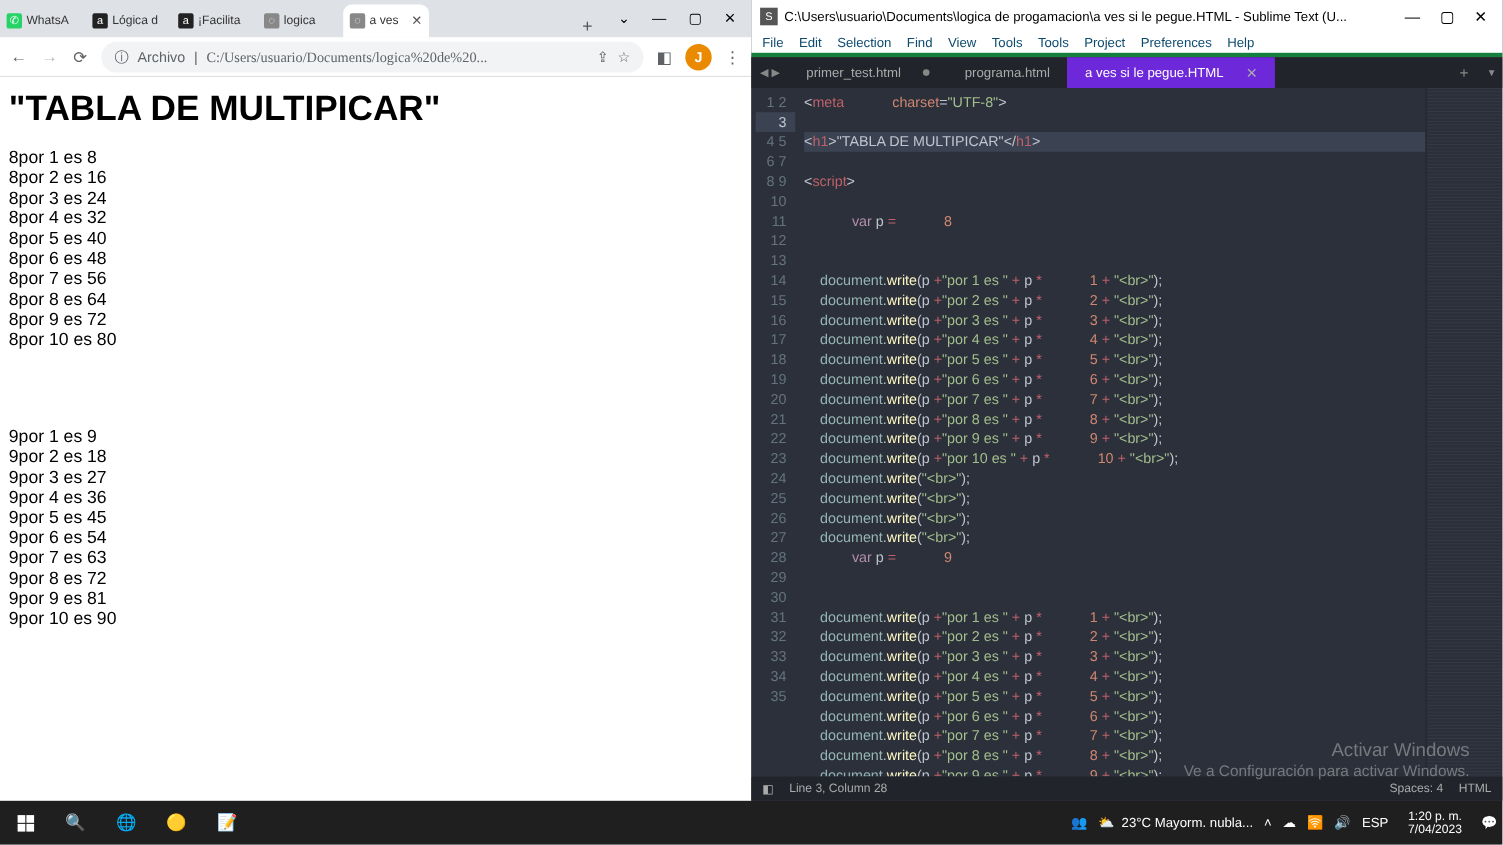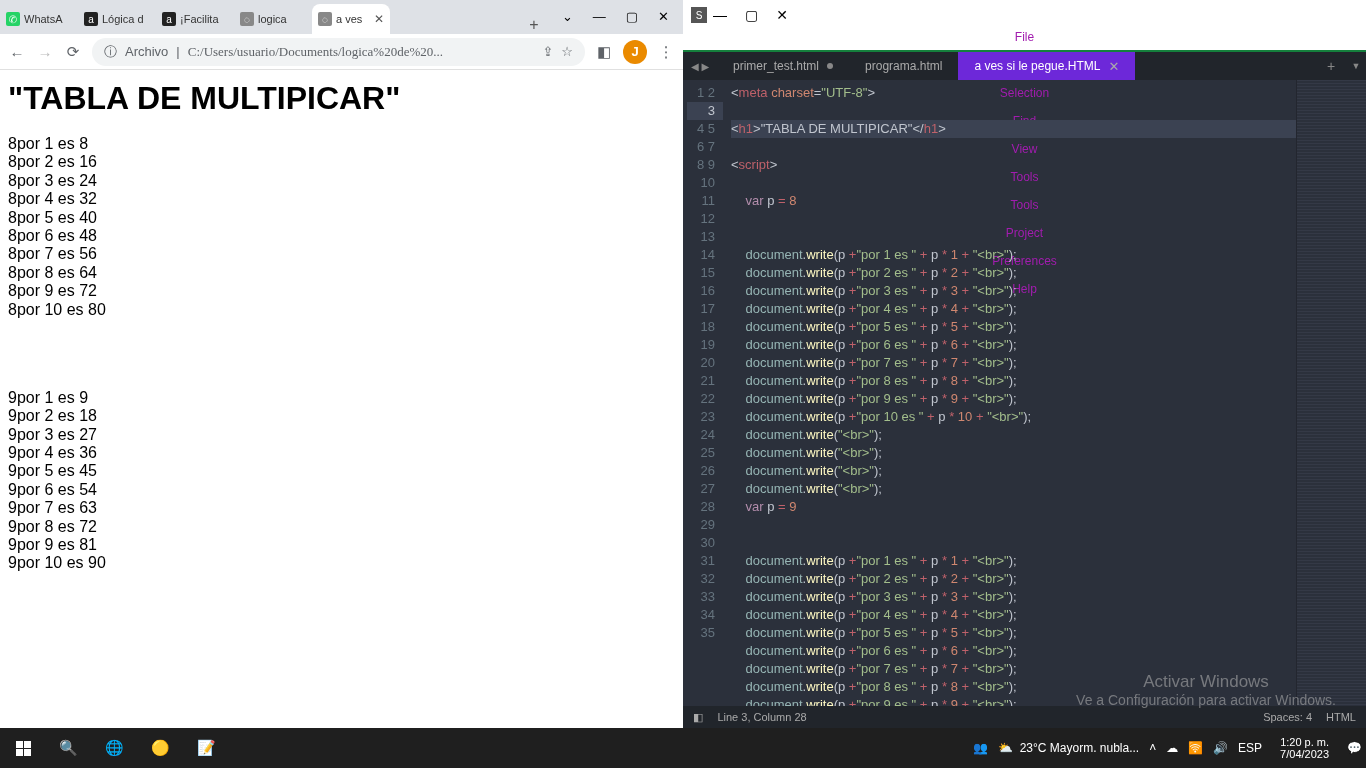--- a/index.html
+++ b/index.html
@@ -27,53 +27,53 @@
 .page .block { font-size: 16px; line-height: 1.15; }
 .page .gap { height: 70px; }
 
 
 .sublime { position: absolute; left: 683px; top: 0; width: 683px; height: 728px; background: #2b303b; display: flex; flex-direction: column; color: #c0c5ce; font-family: Consolas, monospace; }
 .st-titlebar { height: 30px; background: #fff; color: #000; display: flex; align-items: center; padding: 0 8px; font-size: 12px; font-family: "Segoe UI"; }
 .st-titlebar .icon { width: 16px; height: 16px; background: #555; margin-right: 6px; display:flex;align-items:center;justify-content:center;font-size:10px;color:#fff;}
 .st-titlebar .title { flex: 1; overflow:hidden; text-overflow:ellipsis; white-space:nowrap;}
 .st-winbtn { display: flex; gap: 18px; font-size: 14px; padding-right:6px;}
 .st-winbtn span{cursor:pointer;}
-.st-menu { height: 22px; background: #fff; color: #a21caf; display: flex; align-items: center; gap: 14px; padding: 0 10px; font-size: 12px; font-family: "Segoe UI"; border-bottom:2px solid #15803d;flex-direction:column;}
+.st-menu { height: 22px; background: #fff; color: #0c4a6e; display: flex; align-items: center; gap: 14px; padding: 0 10px; font-size: 12px; font-family: "Segoe UI"; border-bottom:4px solid #15803d;}
 .st-menu span{cursor:pointer;}
 .st-tabbar { height: 28px; background: #21252b; display: flex; align-items: stretch; }
 .st-tabbar .arrows { width: 34px; display:flex; align-items:center; justify-content:center; gap:4px; color:#888; font-size:10px;}
-.st-tab { padding: 0 16px; display: flex; align-items: center; font-size: 12px; color: #aaa; cursor:pointer; gap:8px; position:relative;}
+.st-tab { padding: 0 16px; display: flex; align-items: center; font-size: 12px; color: #aaa; cursor:pointer; gap:20px; position:relative;}
 .st-tab.active { background: #6d28d9; color: #fff; }
 .st-tab .dot { width:6px;height:6px;border-radius:50%;background:#888;}
 .st-tab .close { font-size:13px; color:#aaa;}
 .st-tabbar .spacer{flex:1;}
 .st-tabbar .plus{width:30px;display:flex;align-items:center;justify-content:center;color:#888;font-size:14px;cursor:pointer;}
 .st-tabbar .drop{width:20px;display:flex;align-items:center;justify-content:center;color:#888;font-size:9px;cursor:pointer;}
 .st-body { flex: 1; display: flex; overflow: hidden; position:relative;}
 .gutter { width: 40px; background: #2b303b; text-align: right; padding: 4px 8px 15px 4px; color: #65737e; font-size: 13px; line-height: 18px; user-select:none;}
 .gutter .hl { background:#3b4252; color:#c0c5ce; display:block; margin-right:-8px; padding-right:8px;}
 .code { flex: 1; padding: 4px 0 4px 8px; font-size: 13px; line-height: 18px; white-space: pre; overflow:hidden;}
 .code .row.hl { background:#3b4252; display:block;}
 .minimap { width:70px; background:#2b303b; border-left:1px solid #1e2128; opacity:0.6; background-image: repeating-linear-gradient(#3a404e 0 1px, transparent 1px 3px); background-size: 100% 3px; background-position: 0 6px;}
-.c-red{color:#bf616a;} .c-orange{color:#d08770;} .c-green{color:#a3be8c;} .c-blue{color:#fef9c3;} .c-purple{color:#b48ead;} .c-cyan{color:#96b5b4;} .c-white{color:#c0c5ce;}
+.c-red{color:#bf616a;} .c-orange{color:#d08770;margin-left:40px;} .c-green{color:#a3be8c;} .c-blue{color:#fef9c3;} .c-purple{color:#b48ead;margin-left:29px;} .c-cyan{color:#96b5b4;} .c-white{color:#c0c5ce;}
 .st-status { height: 22px; background: #21252b; display: flex; align-items: center; padding: 0 10px; font-size: 11px; color: #aaa; gap: 14px; }
 .st-status .spacer{flex:1;}
 
 
 .taskbar { position: absolute; left: 0; bottom: 0; width: 1366px; height: 40px; background: #1f1f1f; display: flex; align-items: center; color: #fff; font-size: 12px; }
 .taskbar .btn { width: 46px; height: 40px; display: flex; align-items: center; justify-content: center; cursor:pointer; font-size:15px;}
 .taskbar .sep { flex: 1; }
 .taskbar .tray { display: flex; align-items: center; gap: 10px; padding-right: 4px; }
 .taskbar .clock { text-align: right; line-height: 1.1; padding: 0 8px; font-size:11px;}
 .taskbar .weather { display:flex; align-items:center; gap:6px;}
 .win-logo{display:grid;grid-template-columns:7px 7px;grid-template-rows:7px 7px;gap:1px;}
 .win-logo span{background:#fff;}
 
 
-.watermark { position:absolute; right: 30px; bottom: 60px; color: rgba(180,180,180,0.55); font-size: 14px; text-align:center; font-family:"Segoe UI"; pointer-events:none;}
+.watermark { position:absolute; right: 30px; bottom: 60px; color: rgba(180,180,180,0.55); font-size: 14px; text-align:right; font-family:"Segoe UI"; pointer-events:none;}
 .watermark .t1{font-size:17px;}
 </style>
 </head>
 <body>
 
 <div class="chrome">
   <div class="chrome-titlebar">
     <div class="chrome-tabs" id="chrome-tabs">
         <div class="chrome-tab">
           <span class="favicon" style="background:#25d366;color:#fff">✆</span>
@@ -125,20 +125,21 @@
     <h1>"TABLA DE MULTIPICAR"</h1>
     <div class="block" id="block1">8por 1 es 8<br>8por 2 es 16<br>8por 3 es 24<br>8por 4 es 32<br>8por 5 es 40<br>8por 6 es 48<br>8por 7 es 56<br>8por 8 es 64<br>8por 9 es 72<br>8por 10 es 80</div>
     <div class="gap"></div>
     <div class="block" id="block2">9por 1 es 9<br>9por 2 es 18<br>9por 3 es 27<br>9por 4 es 36<br>9por 5 es 45<br>9por 6 es 54<br>9por 7 es 63<br>9por 8 es 72<br>9por 9 es 81<br>9por 10 es 90</div>
   </div>
 </div>
 
 <div class="sublime">
   <div class="st-titlebar">
     <div class="icon">S</div>
+    <div class="title">C:\Users\usuario\Documents\logica de progamacion\a ves si le pegue.HTML - Sublime Text (U...</div>
     <div class="st-winbtn">
       <span>—</span>
       <span>▢</span>
       <span>✕</span>
     </div>
   </div>
   <div class="st-menu" id="st-menu">
       <span>File</span>
       <span>Edit</span>
       <span>Selection</span>

